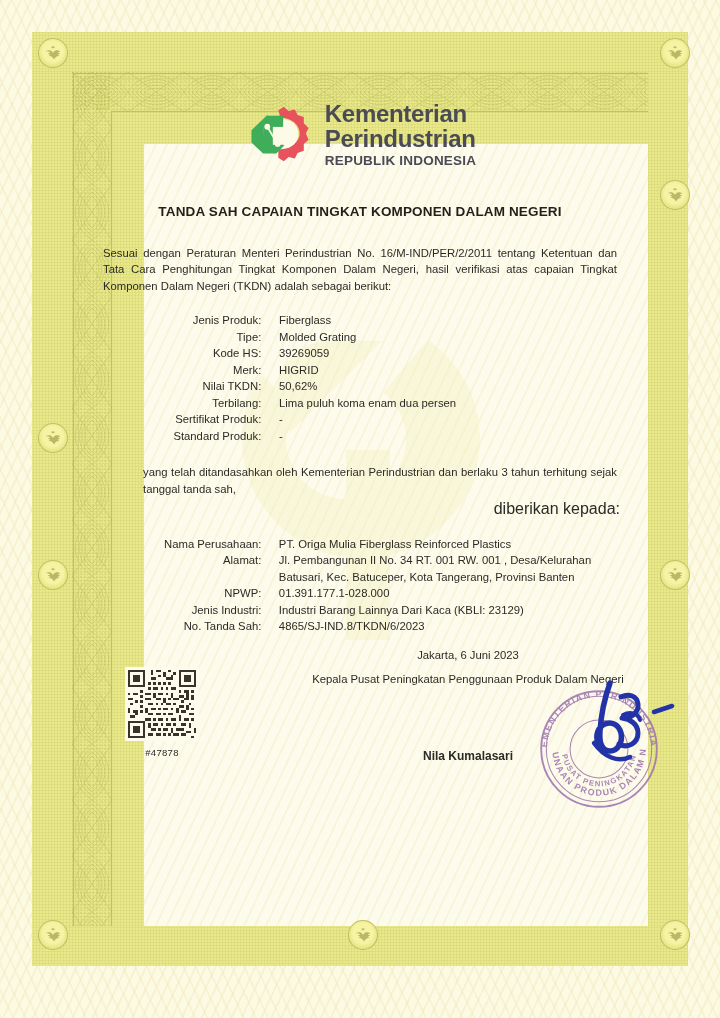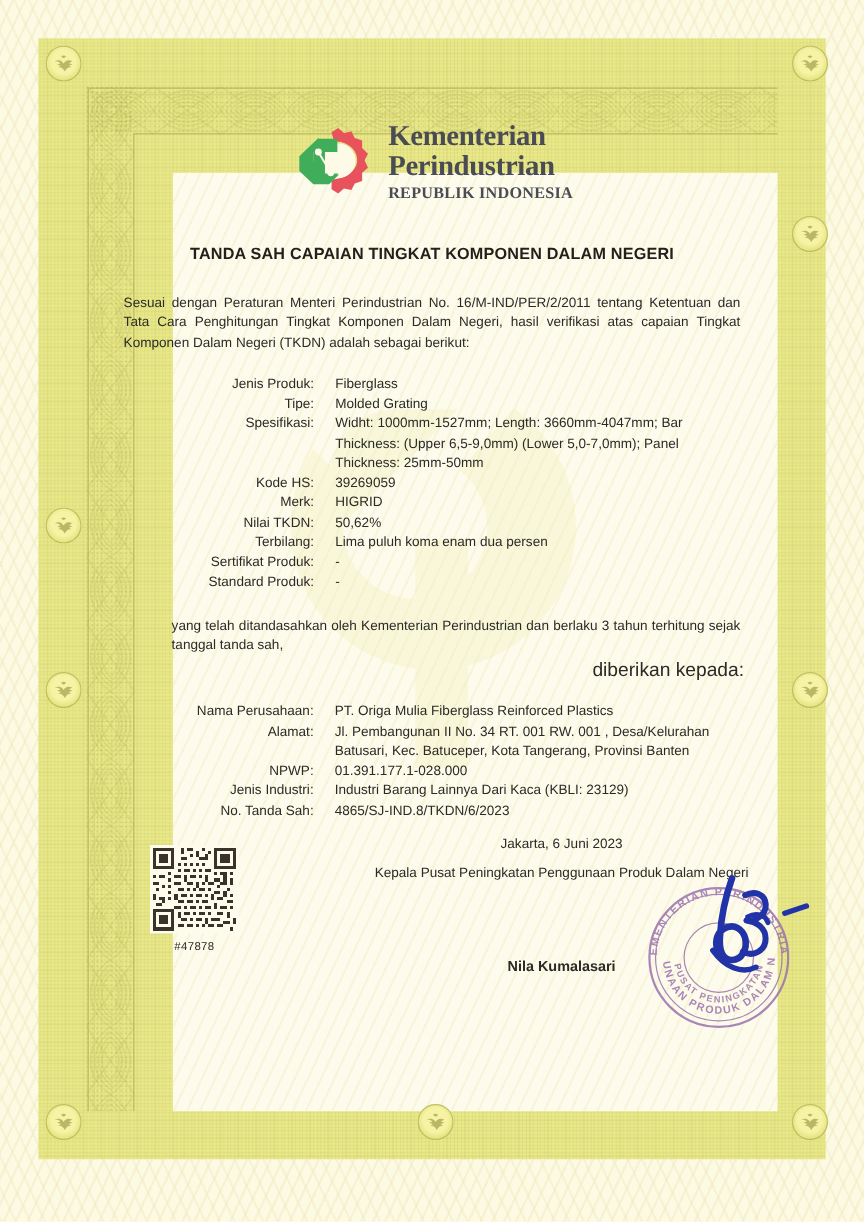--- a/index.html
+++ b/index.html
@@ -63,21 +63,21 @@
 
   
   #content{
     position:absolute;left:72px;top:72px;width:576px;height:854px;
     z-index:6;box-sizing:border-box;
     padding:18px 28px 0 28px;
     color:#2b2b26;
   }
 
   
-  .logo-row{display:flex;align-items:center;justify-content:center;gap:11px;margin-top:12px;font-family:Liberation Serif, serif;}
+  .logo-row{display:flex;align-items:center;justify-content:center;gap:11px;margin-top:12px;}
   .logo-mark{width:70px;height:62px;flex:0 0 auto;}
   .logo-text{line-height:1;}
   .logo-text .l1,.logo-text .l2{
     font-size:24px;font-weight:700;letter-spacing:-.3px;color:#4b4b55;display:block;
   }
   .logo-text .l2{margin-top:1px;}
   .logo-text .l3{
     display:block;font-size:13.5px;font-weight:700;letter-spacing:.2px;color:#4b4b55;margin-top:3px;
   }
 
@@ -119,21 +119,21 @@
 
   
   #stamp{
     position:absolute;left:253px;top:32px;width:136px;height:136px;
     border-radius:50%;opacity:.85;
   }
   
   #signature{position:absolute;left:296px;top:22px;width:120px;height:110px;}
 
   
-  #qr-block{position:absolute;left:12px;top:6px;width:100px;text-align:center;}
+  #qr-block{position:absolute;left:12px;top:18px;width:100px;text-align:center;}
   #qr{width:74px;height:74px;margin:0 auto;display:block;image-rendering:pixelated;}
   #qr-id{font-size:9.5px;margin:6px 0 0 0;color:#2b2b26;letter-spacing:.3px;}
 </style>
 </head>
 <body>
 
 <div id="page">
 
   <div id="frame">
     <svg class="guilloche" width="656" height="934" viewBox="0 0 656 934" preserveAspectRatio="none">
@@ -295,25 +295,20 @@
       <tbody>
         <tr>
           <td class="f-label">Jenis Produk</td>
           <td class="f-colon">:</td>
           <td class="f-value">Fiberglass</td>
         </tr>
         <tr>
           <td class="f-label">Tipe</td>
           <td class="f-colon">:</td>
           <td class="f-value">Molded Grating</td>
-        </tr>
-        <tr>
-          <td class="f-label">Spesifikasi</td>
-          <td class="f-colon">:</td>
-          <td class="f-value">Widht: 1000mm-1527mm; Length: 3660mm-4047mm; Bar Thickness: (Upper 6,5-9,0mm) (Lower 5,0-7,0mm); Panel Thickness: 25mm-50mm</td>
         </tr>
         <tr>
           <td class="f-label">Kode HS</td>
           <td class="f-colon">:</td>
           <td class="f-value">39269059</td>
         </tr>
         <tr>
           <td class="f-label">Merk</td>
           <td class="f-colon">:</td>
           <td class="f-value">HIGRID</td>

